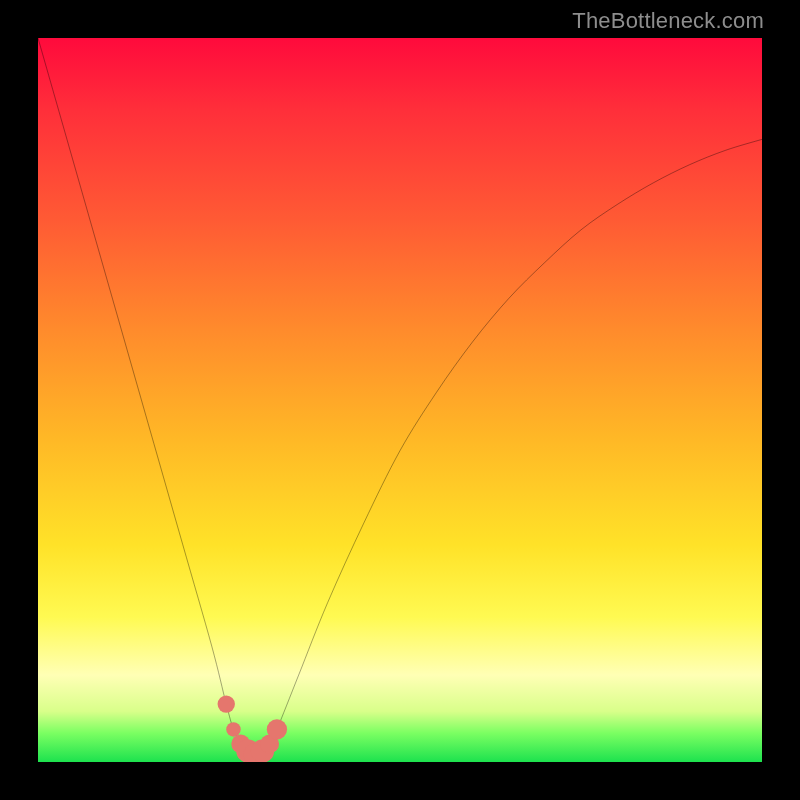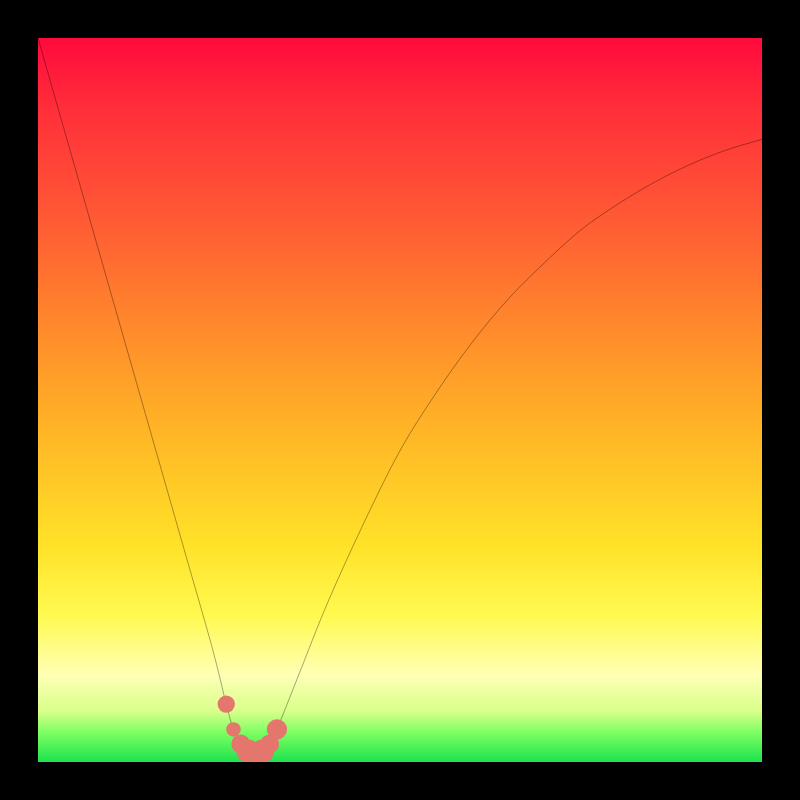--- a/index.html
+++ b/index.html
@@ -70,13 +70,14 @@
           <circle cx="27" cy="95.5" r="1" fill="#e5766d"></circle>
           <circle cx="28.000000000000004" cy="97.5" r="1.3" fill="#e5766d"></circle>
           <circle cx="28.999999999999996" cy="98.5" r="1.6" fill="#e5766d"></circle>
           <circle cx="30" cy="99" r="1.6" fill="#e5766d"></circle>
           <circle cx="31" cy="98.5" r="1.6" fill="#e5766d"></circle>
           <circle cx="32" cy="97.5" r="1.3" fill="#e5766d"></circle>
           <circle cx="33" cy="95.5" r="1.4" fill="#e5766d"></circle>
         </g>
     </svg>
   </div>
+  <div class="attribution">TheBottleneck.com</div>
 </div>
 
 </body></html>

